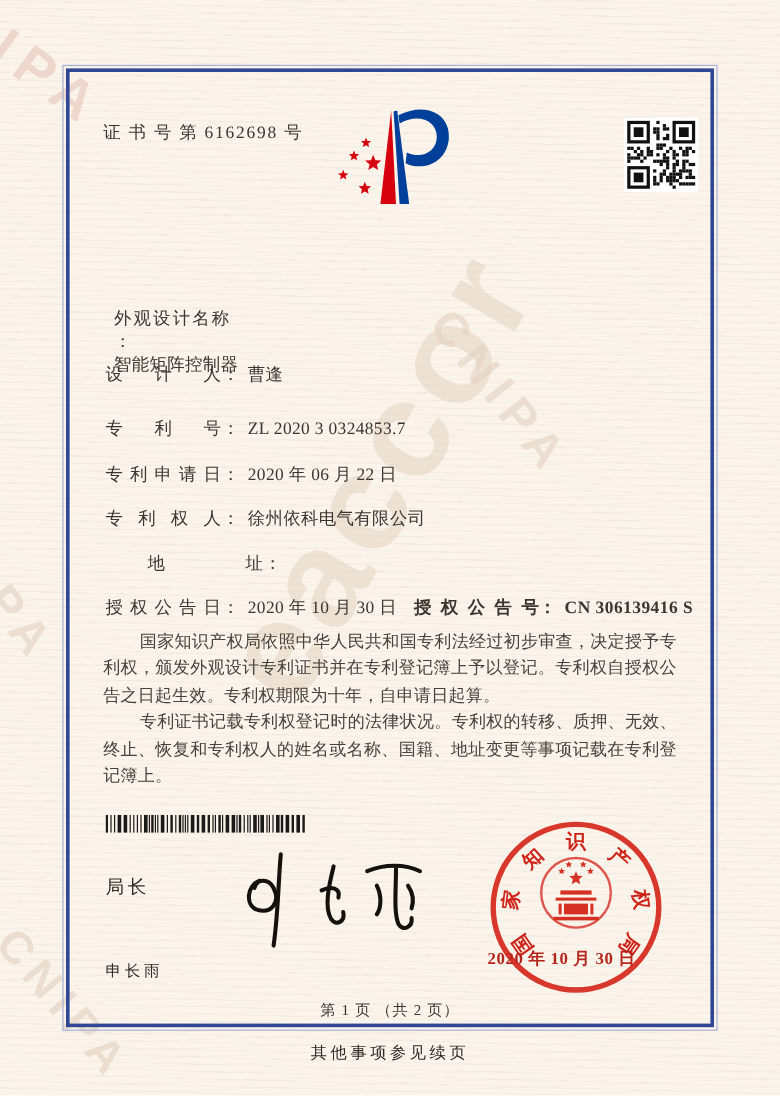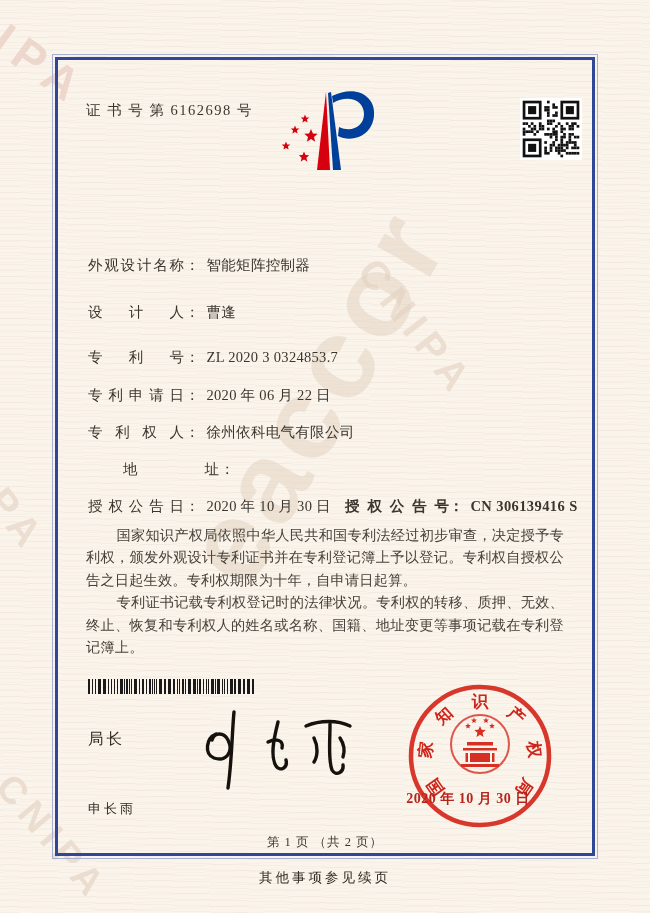--- a/index.html
+++ b/index.html
@@ -32,21 +32,21 @@
   }
   .frame{position:absolute;left:52px;top:54px;width:544px;height:803px;border:1px solid #a6b0d4;}
   .frame-inner{position:absolute;inset:2px;border:3px solid #2f4795;}
   #cert-no{position:absolute;left:86px;top:101px;font-size:14.5px;letter-spacing:1.5px;}
   #title{position:absolute;left:0;top:180px;width:650px;text-align:center;
          font-size:30px;font-weight:bold;letter-spacing:6px;color:#201d18;}
   .row{position:absolute;left:88px;display:flex;align-items:baseline;font-size:14.5px;white-space:nowrap;}
   .row .lbl{display:inline-block;width:96px;text-align:justify;text-align-last:justify;}
   .row .colon{margin-left:1px;}
   .row .val{margin-left:7px;letter-spacing:.3px;}
-  #row-0{top:256px;} #row-1{top:303px;} #row-2{top:348px;}
+  #row-0{top:256px;flex-direction:column;} #row-1{top:303px;} #row-2{top:348px;}
   #row-3{top:386px;} #row-4{top:423px;} #row-5{top:460px;margin-left:35px;} #row-6{top:497px;}
   #grant-pair{position:absolute;left:345px;top:497px;display:flex;align-items:baseline;font-size:14.5px;white-space:nowrap;font-weight:bold;}
   #grant-pair .lbl{display:inline-block;width:104px;text-align:justify;text-align-last:justify;}
   #grant-pair .val{margin-left:7px;letter-spacing:.4px;}
   #body-text{position:absolute;left:86px;top:524px;width:478px;font-size:14.2px;
              line-height:1.58;color:#46413a;text-align:justify;letter-spacing:.2px;}
   #body-text p{margin:0;text-indent:2.15em;}
   #barcode{position:absolute;left:88px;top:679px;}
   #director-title{position:absolute;left:88px;top:729px;font-size:15.5px;letter-spacing:3px;color:#2e2a24;}
   #director-name{position:absolute;left:88px;top:800px;font-size:13px;letter-spacing:3px;color:#2e2a24;}

